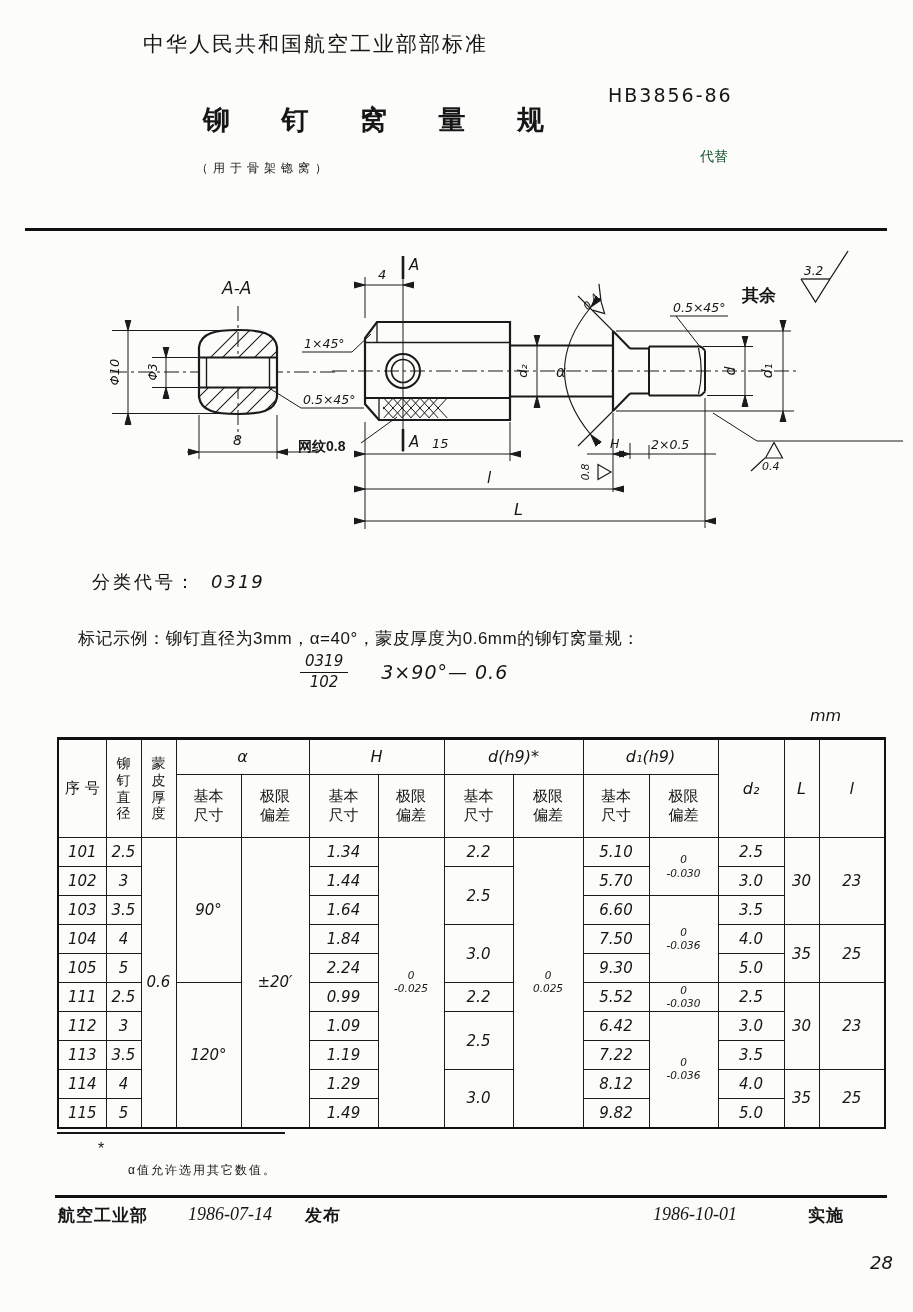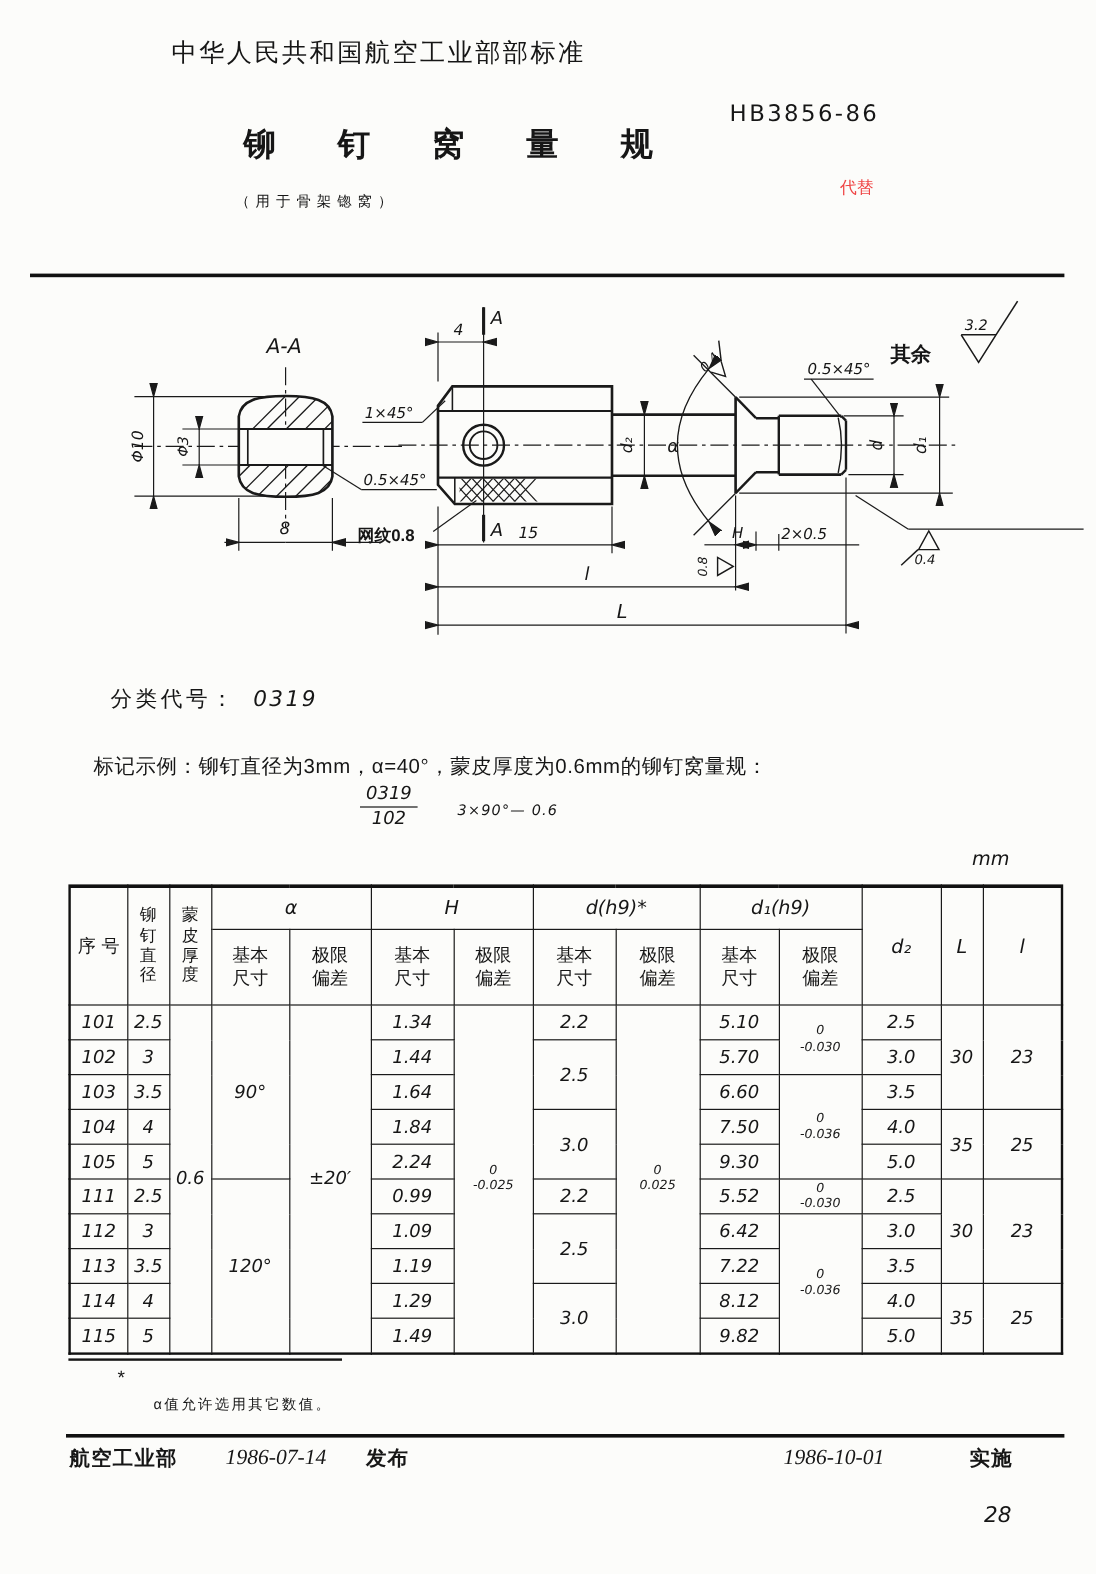--- a/index.html
+++ b/index.html
@@ -2,30 +2,30 @@
 <html><head>
 <meta charset="utf-8">
 <style>
   html,body{margin:0;padding:0}
   body{width:913px;height:1312px;position:relative;background:#fcfcfa;color:#161616;
        font-family:"Liberation Sans","DejaVu Sans",sans-serif;overflow:hidden}
   .abs{position:absolute}
   #std-name{left:143px;top:30px;font-size:21px;font-weight:normal;letter-spacing:2px}
   #std-code{left:608px;top:84px;font-size:19px;letter-spacing:2px;font-family:"DejaVu Sans",sans-serif}
   #doc-title{left:203px;top:102px;font-size:27px;font-weight:bold;letter-spacing:22px}
-  #supersede{left:700px;top:148px;font-size:14px;color:#ef4444}
+  #supersede{left:700px;top:148px;font-size:14px;color:#14532d}
   #subtitle{left:196px;top:160px;font-size:12px;letter-spacing:5px}
   #top-rule{left:25px;top:228px;width:862px;height:3px;background:#111}
   #class-line{left:92px;top:570px;font-size:18px;letter-spacing:3px}
   #class-line .code{font-style:italic;margin-left:14px;letter-spacing:2px;font-family:"DejaVu Sans",sans-serif}
   #example-line{left:78px;top:627px;font-size:17px;width:800px;letter-spacing:0.5px}
   #designation{left:300px;top:652px;font-family:"DejaVu Sans",sans-serif}
   #designation .frac{display:inline-block;text-align:center;font-style:italic;font-size:15px;line-height:1.3}
   #designation .num{border-bottom:1.5px solid #161616;padding:0 5px}
-  #designation .suffix{font-style:italic;font-size:12px;margin-left:28px;vertical-align:8px;letter-spacing:1px}
+  #designation .suffix{font-style:italic;font-size:19px;margin-left:28px;vertical-align:8px;letter-spacing:1px}
   #units{left:810px;top:706px;font-size:16px;font-style:italic;font-family:"DejaVu Sans",sans-serif}
   #table-wrap{left:57px;top:737px}
   #dim-table{border-collapse:collapse;table-layout:fixed;width:827px;
              font-family:"DejaVu Sans",sans-serif;border:2px solid #111;border-top:3px solid #111}
   #dim-table td,#dim-table th{border:1px solid #1a1a1a;text-align:center;vertical-align:middle;
              padding:0;overflow:hidden;white-space:pre-line}
   #dim-table thead th{font-weight:normal;font-size:15px;line-height:1.25}
   #dim-table thead tr:nth-child(1){height:36px}
   #dim-table thead tr:nth-child(2){height:63px}
   #dim-table tbody tr{height:29px}
@@ -37,21 +37,21 @@
   #footnote-star{left:98px;top:1140px;font-size:16px}
   #footnote-text{left:128px;top:1162px;font-size:12px;letter-spacing:2px}
   .fbold{font-weight:bold;font-size:17px;letter-spacing:1px}
   .fdate{font-size:18px;font-style:italic;font-family:Liberation Serif, serif}
   #footer-rule{left:55px;top:1195px;width:832px;height:3px;background:#111}
   #f-issuer{left:58px;top:1204px}
   #f-issue-date{left:188px;top:1204px}
   #f-issue-label{left:305px;top:1204px}
   #f-impl-date{left:653px;top:1204px}
   #f-impl-label{left:808px;top:1204px}
-  #page-num{left:820px;top:1252px;font-size:18px;font-style:italic;font-family:"DejaVu Sans",sans-serif}
+  #page-num{left:870px;top:1252px;font-size:18px;font-style:italic;font-family:"DejaVu Sans",sans-serif}
   svg text{fill:#161616;font-family:"DejaVu Sans",sans-serif}
   svg .it{font-style:italic}
   svg .cn{font-family:"Liberation Sans",sans-serif}
   svg line,svg path,svg circle{stroke:#1a1a1a}
 </style>
 </head>
 <body>
 
 <div class="abs" id="std-name">中华人民共和国航空工业部部标准</div>
 <div class="abs" id="std-code">HB3856-86</div>

